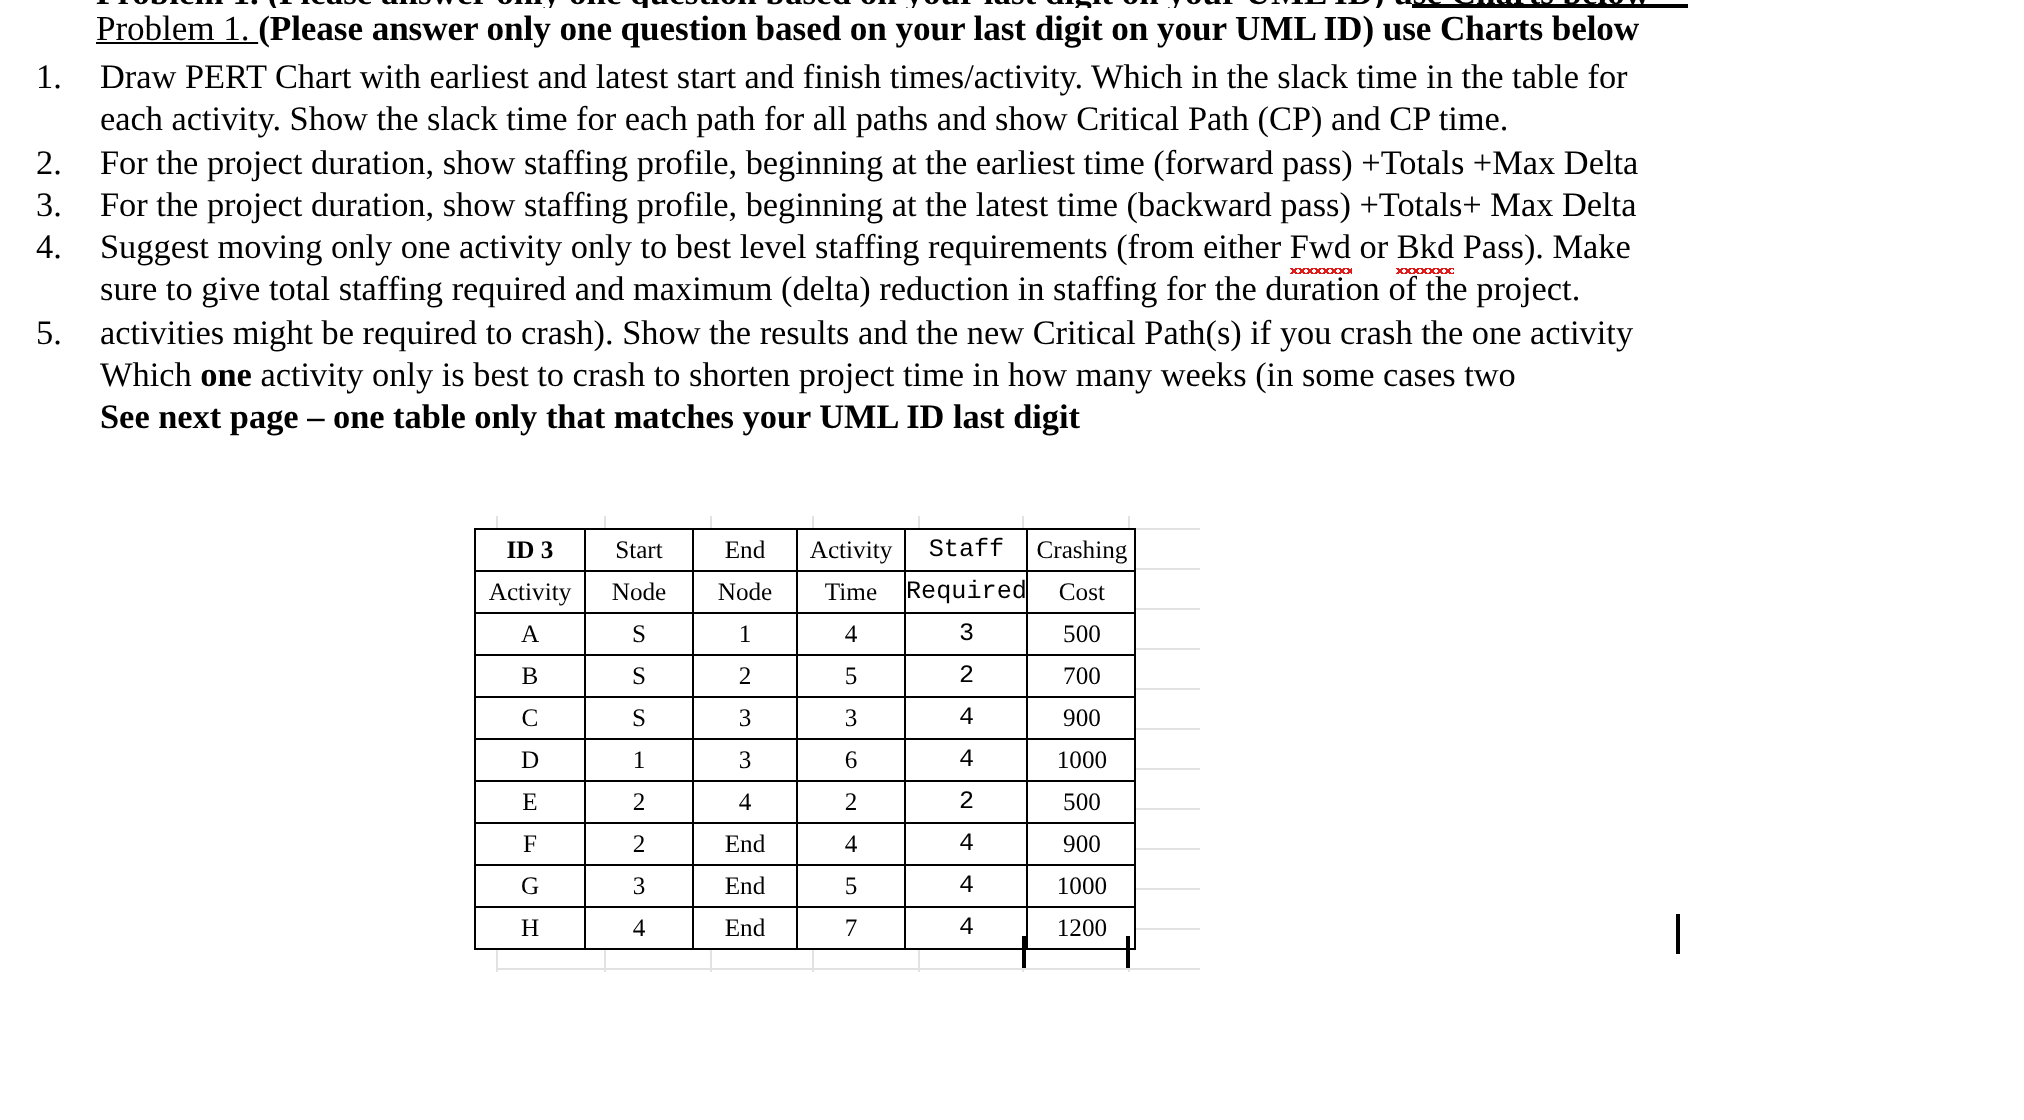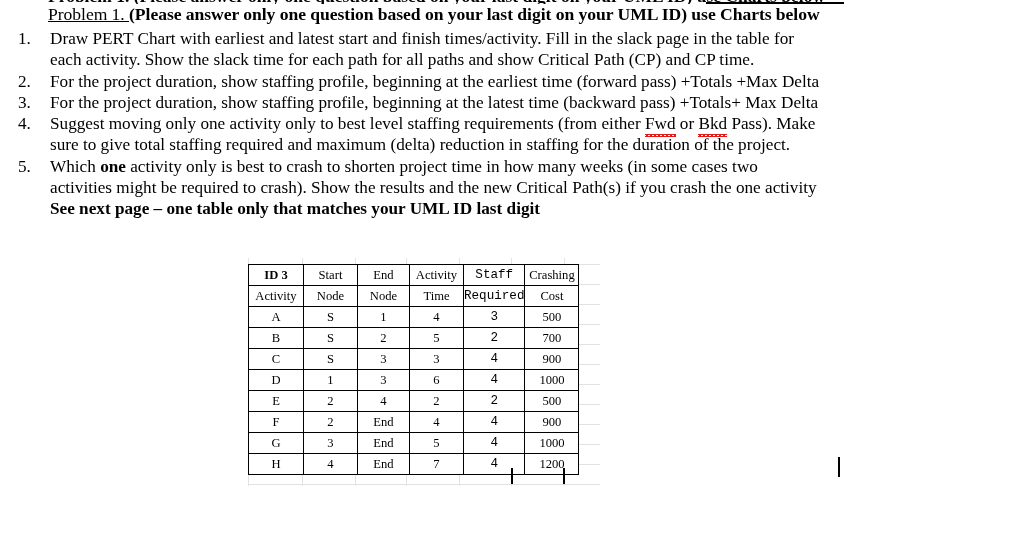--- a/index.html
+++ b/index.html
@@ -123,21 +123,21 @@
     position: absolute;
     top: 0;
     width: 1px;
     height: 228px;
     background: #e2e2e2;
   }
 
   
   #activity-table {
     position: absolute;
-    left: 248px;
+    left: 237px;
     top: 264px;
     border-collapse: collapse;
     font-size: 12.6px;
     background: #ffffff;
   }
   #activity-table td, #activity-table th {
     border: 1.6px solid #000000;
     text-align: center;
     vertical-align: middle;
     font-weight: normal;
@@ -194,21 +194,21 @@
 
 <div id="page-heading">
   <span class="reg">Problem 1. </span><span class="bold">(Please answer only one question based on your last digit on your UML ID) use Charts below</span>
 </div>
 
 <div id="task-list">
 
   <div class="task-row">
     <div class="task-num">1.</div>
     <div class="task-body">
-      <span class="task-line">Draw PERT Chart with earliest and latest start and finish times/activity. Fill in the slack page in the table for</span>
+      <span class="task-line">Draw PERT Chart with earliest and latest start and finish times/activity. Which in the slack time in the table for</span>
       <span class="task-line">each activity. Show the slack time for each path for all paths and show Critical Path (CP) and CP time.</span>
     </div>
   </div>
 
   <div class="task-row">
     <div class="task-num">2.</div>
     <div class="task-body">
       <span class="task-line">For the project duration, show staffing profile, beginning at the earliest time (forward pass) +Totals +Max Delta</span>
     </div>
   </div>
@@ -224,22 +224,22 @@
     <div class="task-num">4.</div>
     <div class="task-body">
       <span class="task-line"><span>Suggest moving only one activity only to best level staffing requirements (from either </span><span class="sp">Fwd</span><span> or </span><span class="sp">Bkd</span><span> Pass). Make</span></span>
       <span class="task-line">sure to give total staffing required and maximum (delta) reduction in staffing for the duration of the project.</span>
     </div>
   </div>
 
   <div class="task-row">
     <div class="task-num">5.</div>
     <div class="task-body">
+      <span class="task-line">activities might be required to crash). Show the results and the new Critical Path(s) if you crash the one activity</span>
       <span class="task-line"><span>Which </span><b>one</b><span> activity only is best to crash to shorten project time in how many weeks (in some cases two</span></span>
-      <span class="task-line">activities might be required to crash). Show the results and the new Critical Path(s) if you crash the one activity</span>
       <span class="task-line bold">See next page – one table only that matches your UML ID last digit</span>
     </div>
   </div>
 
 </div>
 
 <div id="sheet-grid">
   <div class="grid-h" style="top:6px"></div>
   <div class="grid-h" style="top:26px"></div>
   <div class="grid-h" style="top:46px"></div>

